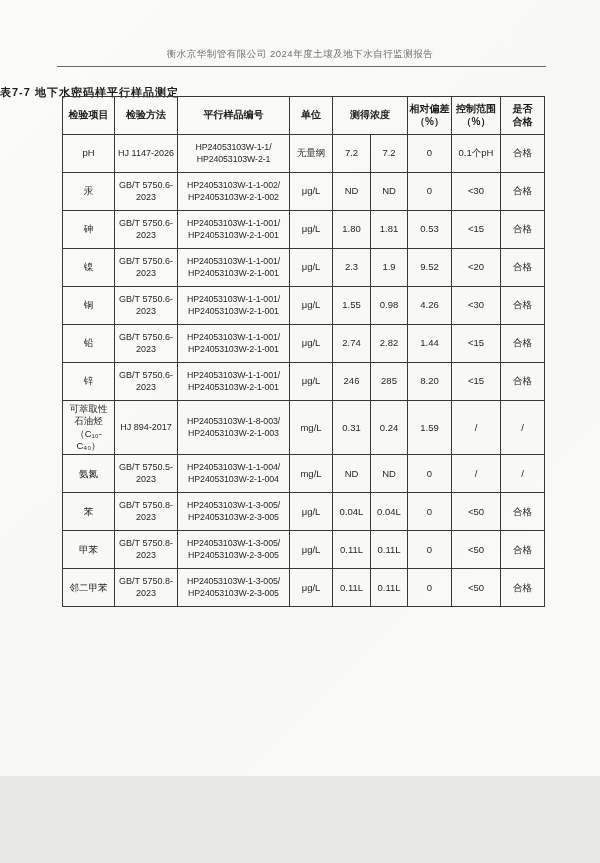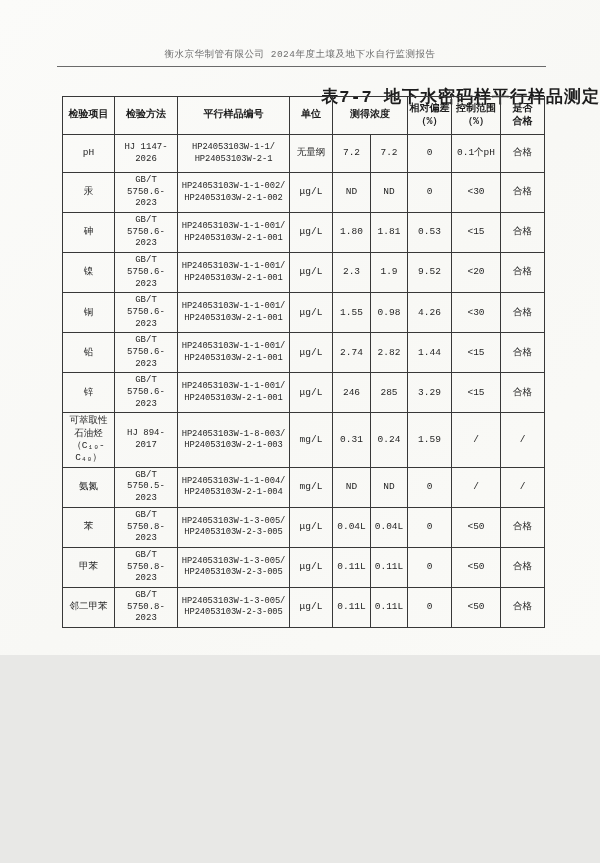--- a/index.html
+++ b/index.html
@@ -1,45 +1,45 @@
 <!DOCTYPE html>
 <html><head>
 <meta charset="utf-8">
 <style>
   * { margin: 0; padding: 0; box-sizing: border-box; }
   html, body { background: #e8e8e6; }
   .page {
     position: relative;
     width: 600px;
-    height: 655px;
+    height: 776px;
     margin: 0 auto;
     background: linear-gradient(135deg, #fbfbf9 0%, #f8f8f5 55%, #fafaf7 100%);
-    font-family: Liberation Mono, monospace;
+    font-family: Liberation Sans, sans-serif;
     color: #222;
     overflow: hidden;
     padding-left: 24px;
   }
   .report-header {
     position: absolute;
     top: 48px; left: 0; width: 100%;
     text-align: center;
     font-size: 9.5px;
     color: #6e6e6e;
     letter-spacing: 0.5px;
   }
   .header-rule {
     position: absolute;
     top: 66px; left: 57px; width: 489px;
     border-top: 1.2px solid #6a6a6a;
   }
   .table-title {
     position: absolute;
     top: 85px; left: 0; width: 100%;
-    text-align: right;
-    font-size: 17px;
+    text-align: left;
+    font-size: 11px;
     font-weight: bold;
     color: #1c1c1c;
     letter-spacing: 1px;
   }
   table.tbl {
     position: absolute;
     top: 96px; left: 62px;
     width: 482px;
     border-collapse: collapse;
     table-layout: fixed;
@@ -195,21 +195,21 @@
   </tr>
 
   <tr>
     <td class="c-item">锌</td>
     <td class="c-method">GB/T 5750.6-
 2023</td>
     <td class="c-ids"><span>HP24053103W-1-1-001/</span><br><span>HP24053103W-2-1-001</span></td>
     <td>μg/L</td>
     <td>246</td>
     <td>285</td>
-    <td>3.29</td>
+    <td>8.20</td>
     <td>&lt;15</td>
     <td>合格</td>
   </tr>
 
   <tr>
     <td class="c-item">可萃取性石油烃（C₁₀-C₄₀）</td>
     <td class="c-method">HJ 894-2017</td>
     <td class="c-ids"><span>HP24053103W-1-8-003/</span><br><span>HP24053103W-2-1-003</span></td>
     <td>mg/L</td>
     <td>0.31</td>

